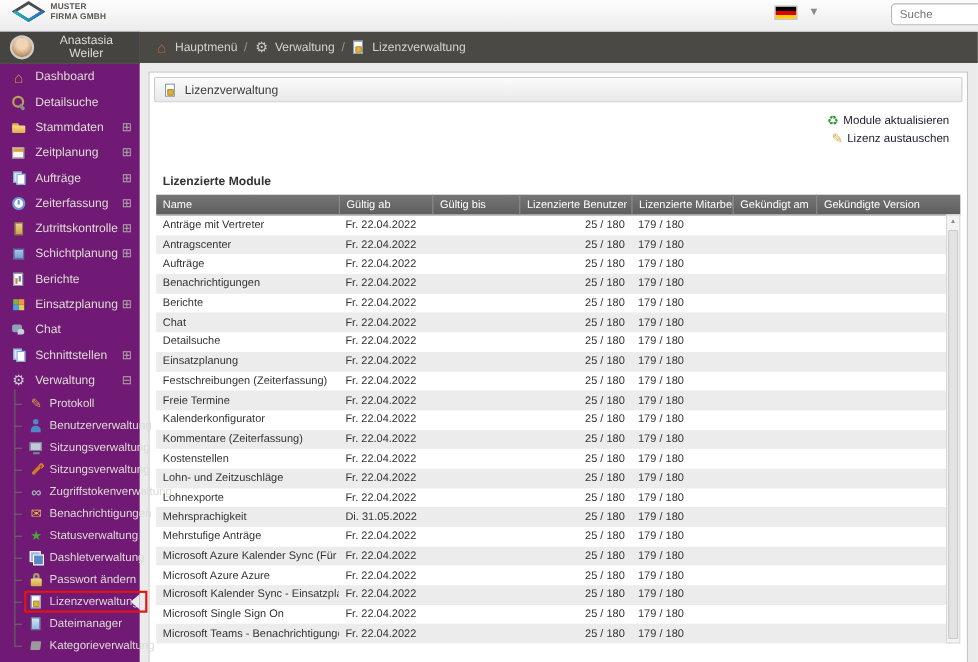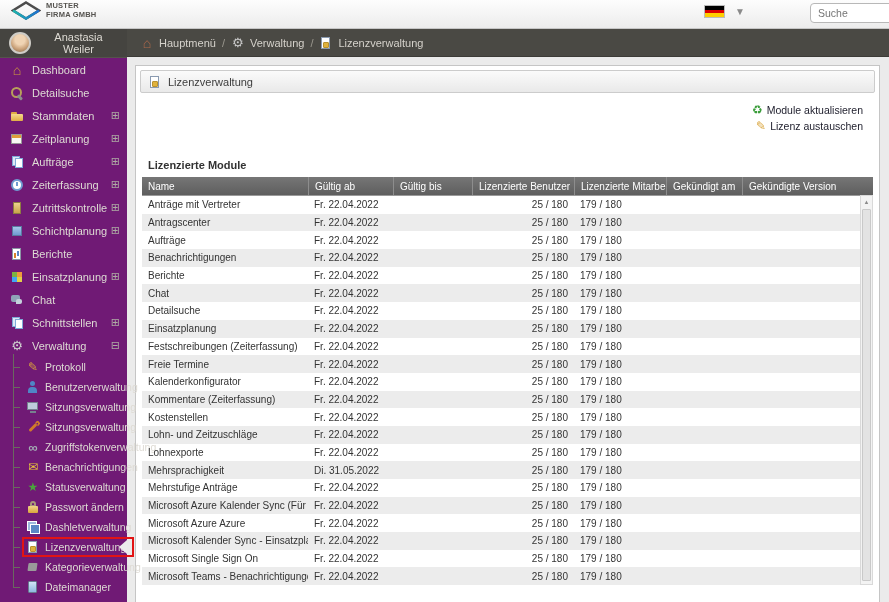--- a/index.html
+++ b/index.html
@@ -292,46 +292,46 @@
             </span>
           </div>
           <div class="subnav-item">
             <span class="inner">
               <span class="ic ic-star" style="--c: #4aa53c;">★</span>
               <span>Statusverwaltung</span>
             </span>
           </div>
           <div class="subnav-item">
             <span class="inner">
+              <span class="ic ic-stack" style="--c: #5b87c5;"></span>
+              <span>Dashletverwaltung</span>
+            </span>
+          </div>
+          <div class="subnav-item">
+            <span class="inner">
               <span class="ic ic-lock" style="--c: #d9a43b;"></span>
               <span>Passwort ändern</span>
             </span>
           </div>
-          <div class="subnav-item">
-            <span class="inner">
-              <span class="ic ic-stack" style="--c: #5b87c5;"></span>
-              <span>Dashletverwaltung</span>
-            </span>
-          </div>
           <div class="subnav-item sel">
             <span class="inner">
               <span class="ic ic-doc" style="--c: #e0b23c;"></span>
               <span>Lizenzverwaltung</span>
             </span>
           </div>
           <div class="subnav-item">
             <span class="inner">
+              <span class="ic ic-file" style="--c: #6f9bd1;"></span>
+              <span>Dateimanager</span>
+            </span>
+          </div>
+          <div class="subnav-item">
+            <span class="inner">
               <span class="ic ic-tag" style="--c: #9a9a9a;"></span>
               <span>Kategorieverwaltung</span>
-            </span>
-          </div>
-          <div class="subnav-item">
-            <span class="inner">
-              <span class="ic ic-file" style="--c: #6f9bd1;"></span>
-              <span>Dateimanager</span>
             </span>
           </div>
         </div>
     </div>
 
     <div class="main">
       <div class="breadcrumb">
         <span class="crumb">
           <span class="ic ic-house" style="--c:#b0694a">⌂</span>
           <span>Hauptmenü</span>

